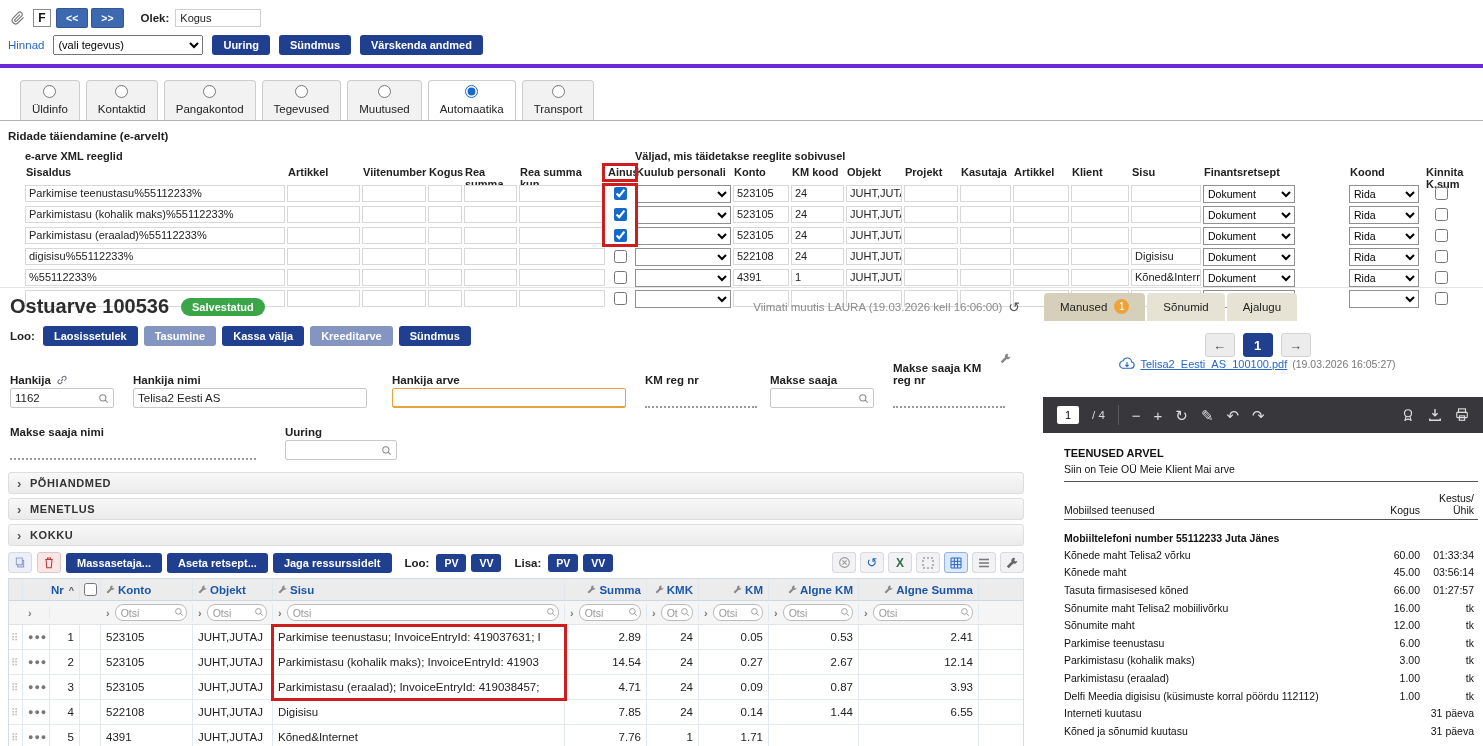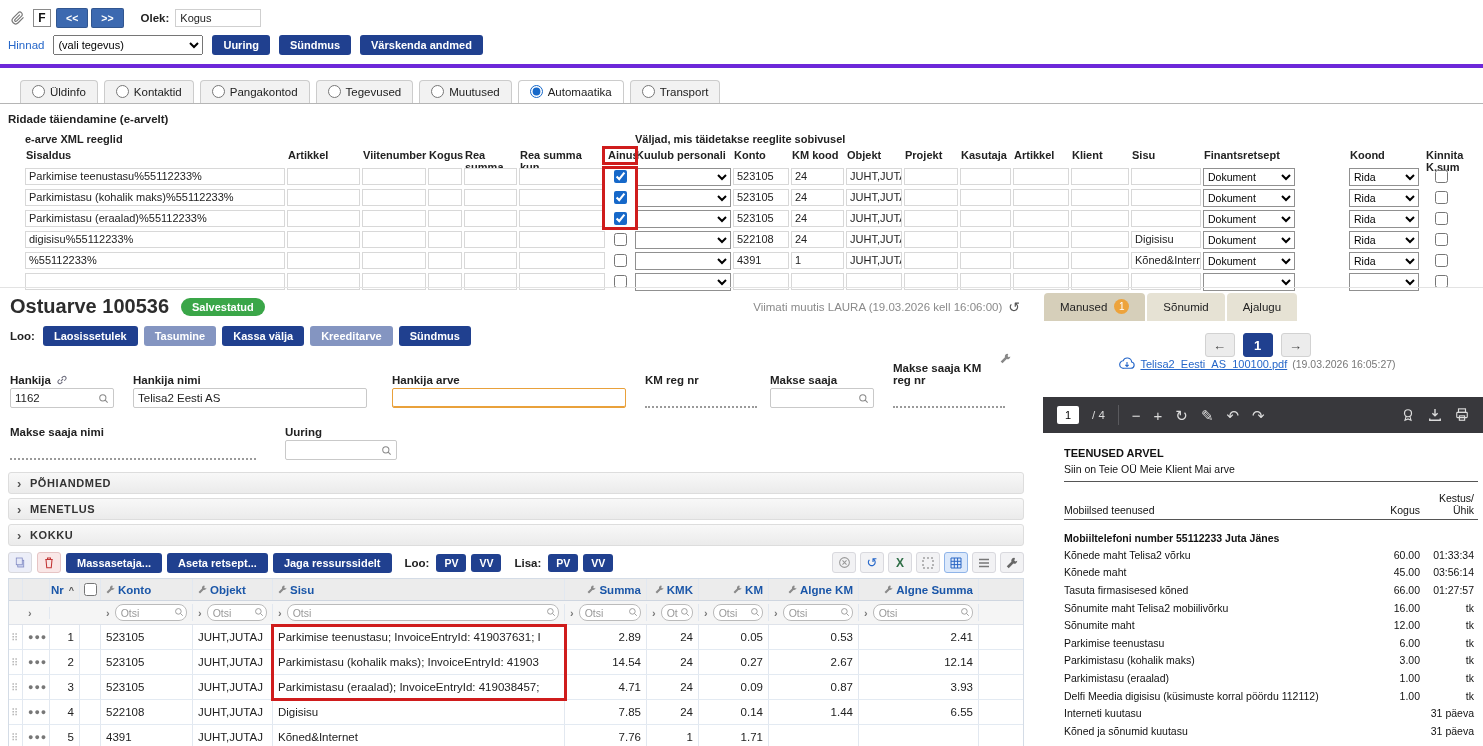--- a/index.html
+++ b/index.html
@@ -25,21 +25,21 @@
   .actionbar { display:flex; align-items:center; gap:9px; padding:7px 8px 9px; border-bottom:4px solid #6d28d9; }
   .link { color:var(--link_blue); cursor:pointer; font-size:11.5px; }
   .action-select { width:150px; height:20px; font-size:11px; }
   .nbtn { background:var(--navy); color:#fff; font-size:11px; font-weight:bold;
     padding:4px 11px; border:none; border-radius:3px; cursor:pointer; }
   .nbtn[data-state="disabled"] { opacity:.55; }
 
   
   .tabs { display:flex; gap:6px; padding:12px 0 0 20px; border-bottom:1px solid #b5b5b5; }
   .tab { display:flex; align-items:center; gap:5px; padding:4px 11px 5px; background:#f2f2f2;
-    border:1px solid #ccc; border-bottom:none; border-radius:4px 4px 0 0; font-size:11.5px; cursor:pointer; }
+    border:1px solid #ccc; border-bottom:none; border-radius:4px 4px 0 0; font-size:11.5px; cursor:pointer;flex-direction:column; }
   .tab[data-state="active"] { background:#fff;justify-content:center; }
   .tab input { margin:0; }
 
   
   .auto-section { padding:9px 8px 0; }
   .auto-title { font-weight:bold; font-size:11.5px; }
   .auto-table { margin:8px 0 0 17px; position:relative; }
   .agroup { display:flex; height:16px; font-weight:bold; font-size:11px; }
   .agroup .gleft { width:610px; }
   .aheadrow { display:flex; height:17px; font-weight:bold; font-size:11px; align-items:flex-start; }

